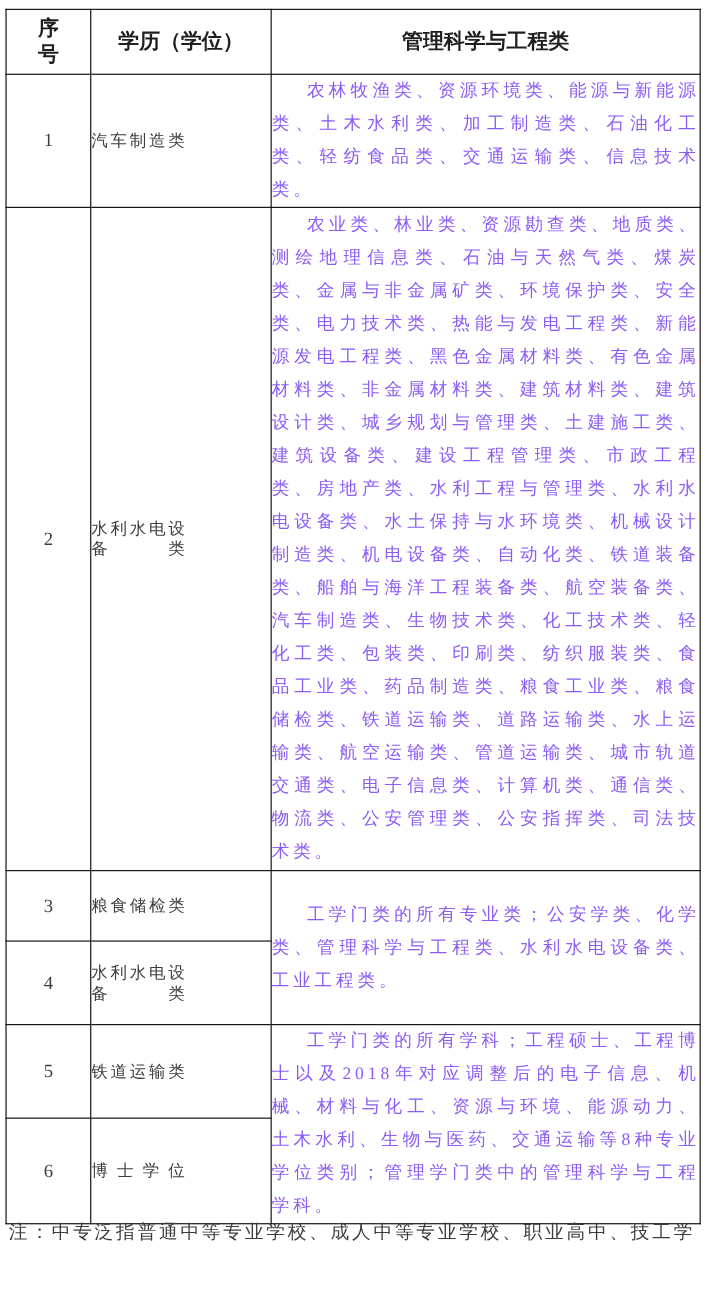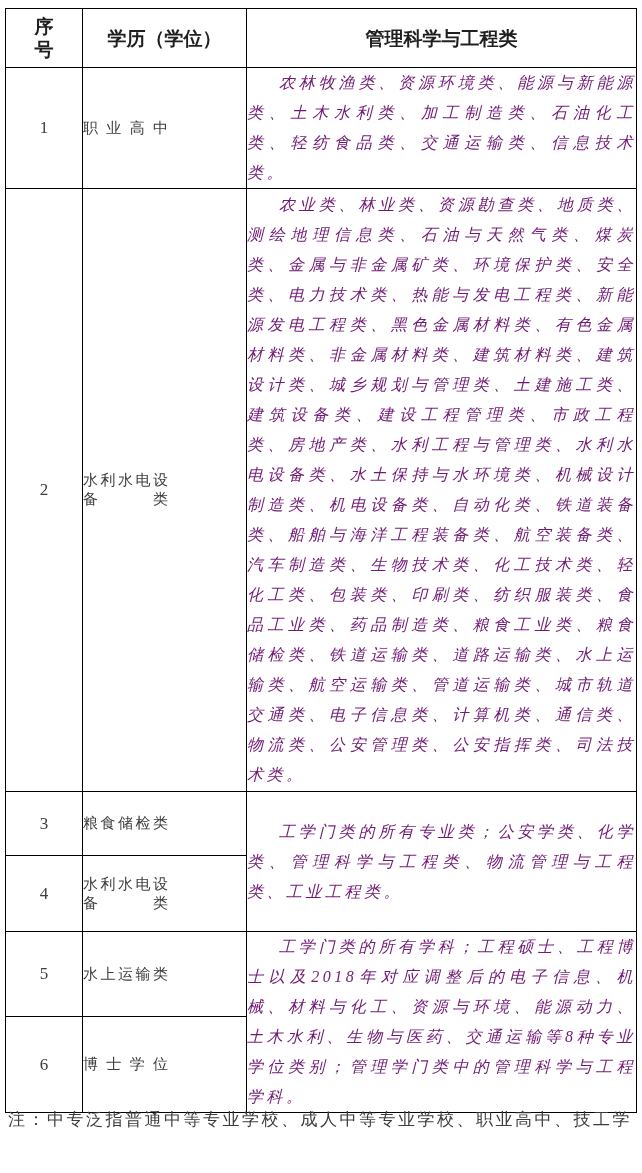--- a/index.html
+++ b/index.html
@@ -57,22 +57,21 @@
     text-align: justify;
     text-align-last: justify;
   }
   .majors-cell { padding: 0 4px; }
   .majors-text {
     font-size: 16px;
     line-height: 30px;
     letter-spacing: 3.5px;
     text-align: justify;
     text-indent: 32px;
-    color: #701a75;
-    font-style: italic;
+    color: #8b5cf6;
   }
   tr.h-head { height: 59px; }
   tr.h-r1 { height: 121px; }
   tr.h-r2 { height: 603px; }
   tr.h-r3 { height: 64px; }
   tr.h-r4 { height: 76px; }
   tr.h-r5 { height: 85px; }
   tr.h-r6 { height: 95px; }
   .footnote {
     position: absolute;
@@ -104,21 +103,21 @@
         <span>学历（学位）</span>
       </th>
       <th>
         <span>管理科学与工程类</span>
       </th>
     </tr>
 
     <tr class="h-r1">
       <td class="num-cell">1</td>
       <td class="degree-cell">
-        <span class="degree-label">职业高中</span>
+        <span class="degree-label">汽车制造类</span>
       </td>
       <td class="majors-cell">
         <div class="majors-text">农林牧渔类、资源环境类、能源与新能源类、土木水利类、加工制造类、石油化工类、轻纺食品类、交通运输类、信息技术类。</div>
       </td>
     </tr>
 
     <tr class="h-r2">
       <td class="num-cell">2</td>
       <td class="degree-cell">
         <span class="degree-label">水利水电设备类</span>
@@ -127,34 +126,34 @@
         <div class="majors-text">农业类、林业类、资源勘查类、地质类、测绘地理信息类、石油与天然气类、煤炭类、金属与非金属矿类、环境保护类、安全类、电力技术类、热能与发电工程类、新能源发电工程类、黑色金属材料类、有色金属材料类、非金属材料类、建筑材料类、建筑设计类、城乡规划与管理类、土建施工类、建筑设备类、建设工程管理类、市政工程类、房地产类、水利工程与管理类、水利水电设备类、水土保持与水环境类、机械设计制造类、机电设备类、自动化类、铁道装备类、船舶与海洋工程装备类、航空装备类、汽车制造类、生物技术类、化工技术类、轻化工类、包装类、印刷类、纺织服装类、食品工业类、药品制造类、粮食工业类、粮食储检类、铁道运输类、道路运输类、水上运输类、航空运输类、管道运输类、城市轨道交通类、电子信息类、计算机类、通信类、物流类、公安管理类、公安指挥类、司法技术类。</div>
       </td>
     </tr>
 
     <tr class="h-r3">
       <td class="num-cell">3</td>
       <td class="degree-cell">
         <span class="degree-label">粮食储检类</span>
       </td>
       <td class="majors-cell" rowspan="2">
-        <div class="majors-text">工学门类的所有专业类；公安学类、化学类、管理科学与工程类、物流管理与工程类、工业工程类。</div>
+        <div class="majors-text">工学门类的所有专业类；公安学类、化学类、管理科学与工程类、水利水电设备类、工业工程类。</div>
       </td>
     </tr>
     <tr class="h-r4">
       <td class="num-cell">4</td>
       <td class="degree-cell">
         <span class="degree-label">水利水电设备类</span>
       </td>
     </tr>
 
     <tr class="h-r5">
       <td class="num-cell">5</td>
       <td class="degree-cell">
-        <span class="degree-label">水上运输类</span>
+        <span class="degree-label">铁道运输类</span>
       </td>
       <td class="majors-cell" rowspan="2">
         <div class="majors-text">工学门类的所有学科；工程硕士、工程博士以及2018年对应调整后的电子信息、机械、材料与化工、资源与环境、能源动力、土木水利、生物与医药、交通运输等8种专业学位类别；管理学门类中的管理科学与工程学科。</div>
       </td>
     </tr>
     <tr class="h-r6">
       <td class="num-cell">6</td>
       <td class="degree-cell">
         <span class="degree-label">博士学位</span>
       </td>

